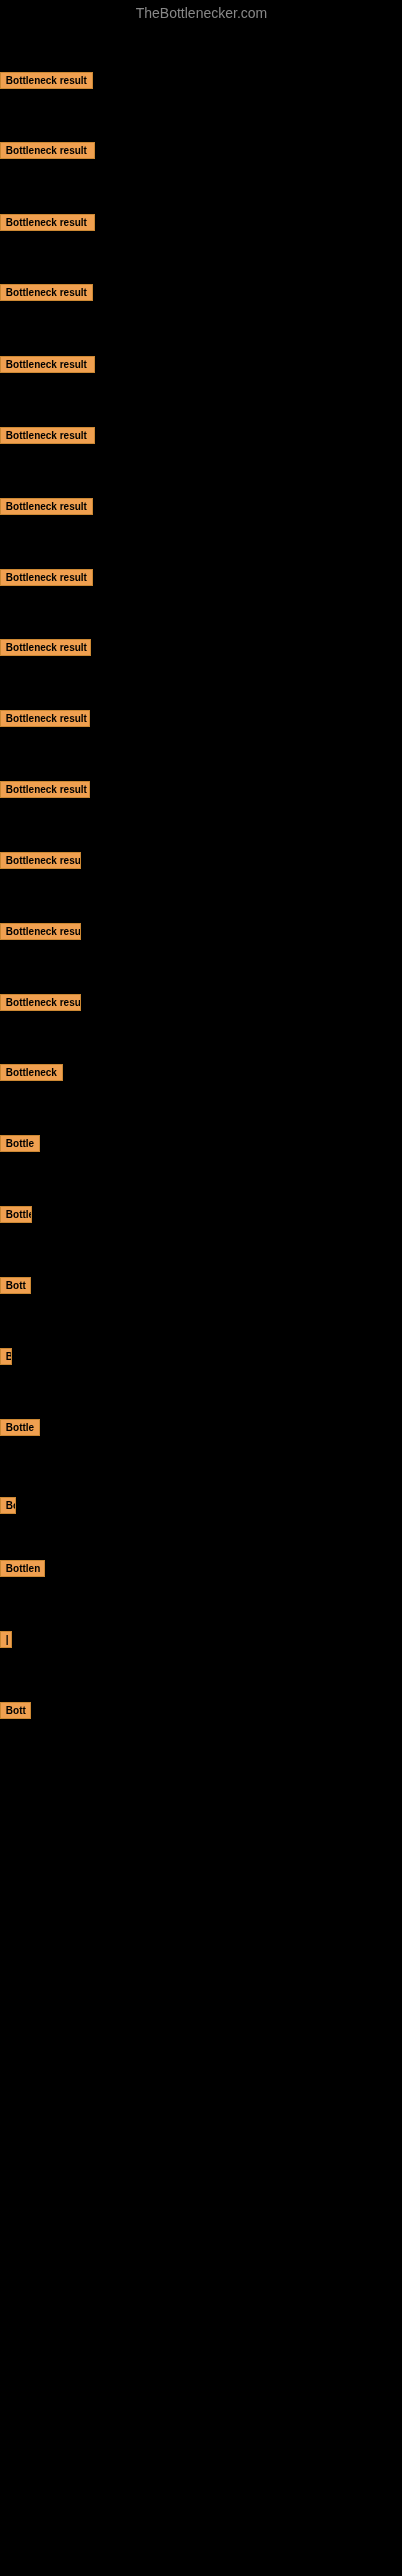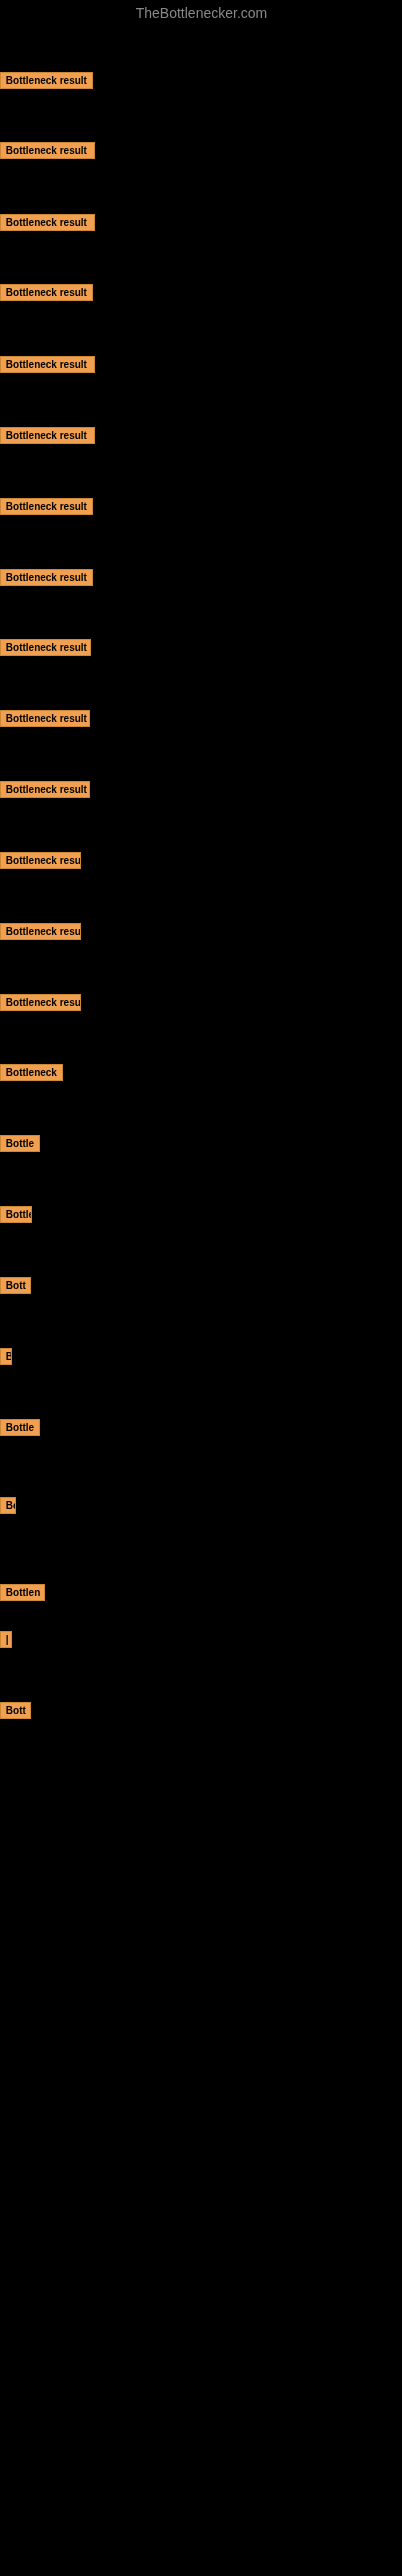--- a/index.html
+++ b/index.html
@@ -61,17 +61,17 @@
     <div class="result-row" style="top: 826px; left: 0px;"><span class="bottleneck-label" style="max-width: 81px; width: 81px;">Bottleneck resu</span></div>
     <div class="result-row" style="top: 897px; left: 0px;"><span class="bottleneck-label" style="max-width: 81px; width: 81px;">Bottleneck resu</span></div>
     <div class="result-row" style="top: 968px; left: 0px;"><span class="bottleneck-label" style="max-width: 81px; width: 81px;">Bottleneck resu</span></div>
     <div class="result-row" style="top: 1038px; left: 0px;"><span class="bottleneck-label" style="max-width: 63px; width: 63px;">Bottleneck</span></div>
     <div class="result-row" style="top: 1109px; left: 0px;"><span class="bottleneck-label" style="max-width: 40px; width: 40px;">Bottle</span></div>
     <div class="result-row" style="top: 1180px; left: 0px;"><span class="bottleneck-label" style="max-width: 56px; width: 32px;">Bottlenec</span></div>
     <div class="result-row" style="top: 1251px; left: 0px;"><span class="bottleneck-label" style="max-width: 31px; width: 31px;">Bott</span></div>
     <div class="result-row" style="top: 1322px; left: 0px;"><span class="bottleneck-label" style="max-width: 11.3px; width: 11.3px;">B</span></div>
     <div class="result-row" style="top: 1393px; left: 0px;"><span class="bottleneck-label" style="max-width: 40px; width: 40px;">Bottle</span></div>
     <div class="result-row" style="top: 1463px; left: 0px; margin-top: 8px;"><span class="bottleneck-label" style="max-width: 16px; width: 16px;">Bo</span></div>
-    <div class="result-row" style="top: 1534px; left: 0px;"><span class="bottleneck-label" style="max-width: 45px; width: 65px; margin-top: 24px;">Bottlen</span></div>
+    <div class="result-row" style="top: 1534px; left: 0px;"><span class="bottleneck-label" style="max-width: 45px; width: 65px;">Bottlen</span></div>
     <div class="result-row" style="top: 1605px; left: 0px;"><span class="bottleneck-label" style="max-width: 6.4px; width: 6.4px;">|</span></div>
     <div class="result-row" style="top: 1676px; left: 0px;"><span class="bottleneck-label" style="max-width: 31px; width: 31px;">Bott</span></div>
   </div>
 
 
 </body></html>

